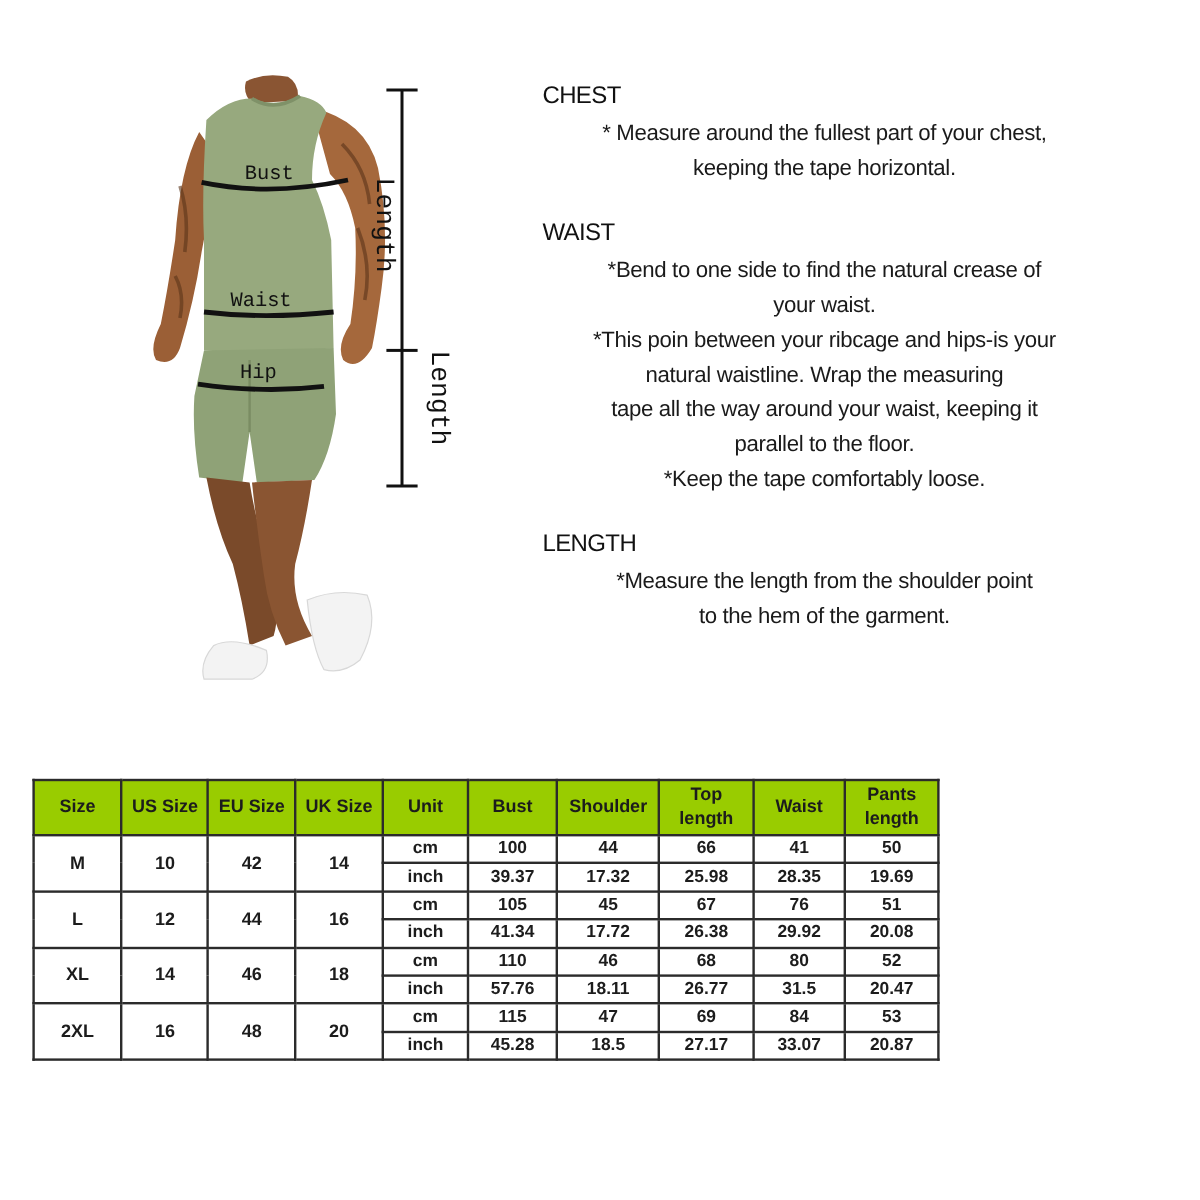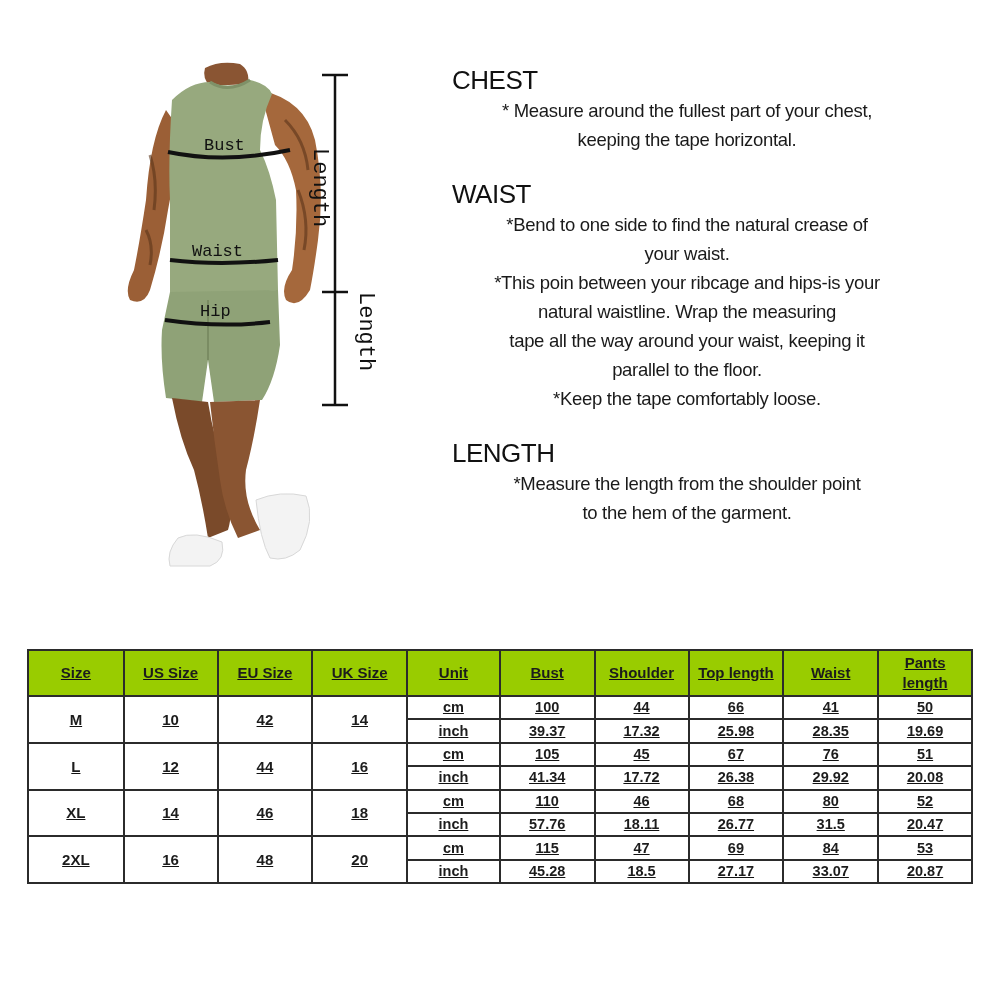--- a/index.html
+++ b/index.html
@@ -7,27 +7,27 @@
   body { position: relative; font-family: "Liberation Sans", "DejaVu Sans", sans-serif; color: #111; }
 
   
   .figure { position: absolute; left: 110px; top: 60px; width: 320px; height: 520px; }
   .figure svg { position: absolute; left: 0; top: 0; }
   .label-serif { font-family: "Liberation Mono", "DejaVu Sans Mono", monospace; }
 
   
   .instructions { position: absolute; left: 452px; top: 64px; width: 470px; }
   .sec { margin-bottom: 22px; }
-  .sec h2 { font-family: "Liberation Sans", sans-serif; font-weight: 400; font-size: 26px; letter-spacing: -0.5px; color: #111; line-height: 32px; }
+  .sec h2 { font-family: "Liberation Sans", sans-serif; font-weight: 400; font-size: 20px; letter-spacing: -0.5px; color: #111; line-height: 32px; }
   .sec p { font-family: "Liberation Sans", sans-serif; font-size: 18.5px; line-height: 29px; color: #1a1a1a; letter-spacing: -0.3px; text-align: center; }
   .sec.chest { margin-bottom: 24px; }
   .sec.waist { margin-bottom: 24px; }
 
   
-  .size-table { position: absolute; left: 27px; top: 649px; border-collapse: collapse; width: 946px; text-decoration: underline; }
+  .size-table { position: absolute; left: 27px; top: 649px; border-collapse: collapse; width: 756px; }
   .size-table th, .size-table td { border: 2px solid #2b2b2b; text-align: center; font-family: "Liberation Sans", sans-serif; font-weight: 700; color: #1c1c1c; }
   .size-table th { background: #99cc00; height: 46px; font-size: 15px; line-height: 20px; padding: 0 2px; }
   .size-table td { height: 23.4px; font-size: 14.5px; line-height: 19px; padding: 0; background: #fff; }
   .size-table td.group { font-size: 15px; }
   .col-size { width: 96px; } .col-us { width: 94px; } .col-eu { width: 95px; } .col-uk { width: 95px; }
   .col-unit { width: 93px; } .col-bust { width: 95px; } .col-shoulder { width: 94px; }
   .col-top { width: 95px; } .col-waist { width: 95px; } .col-pants { width: 94px; }
 </style>
 </head>
 <body>

